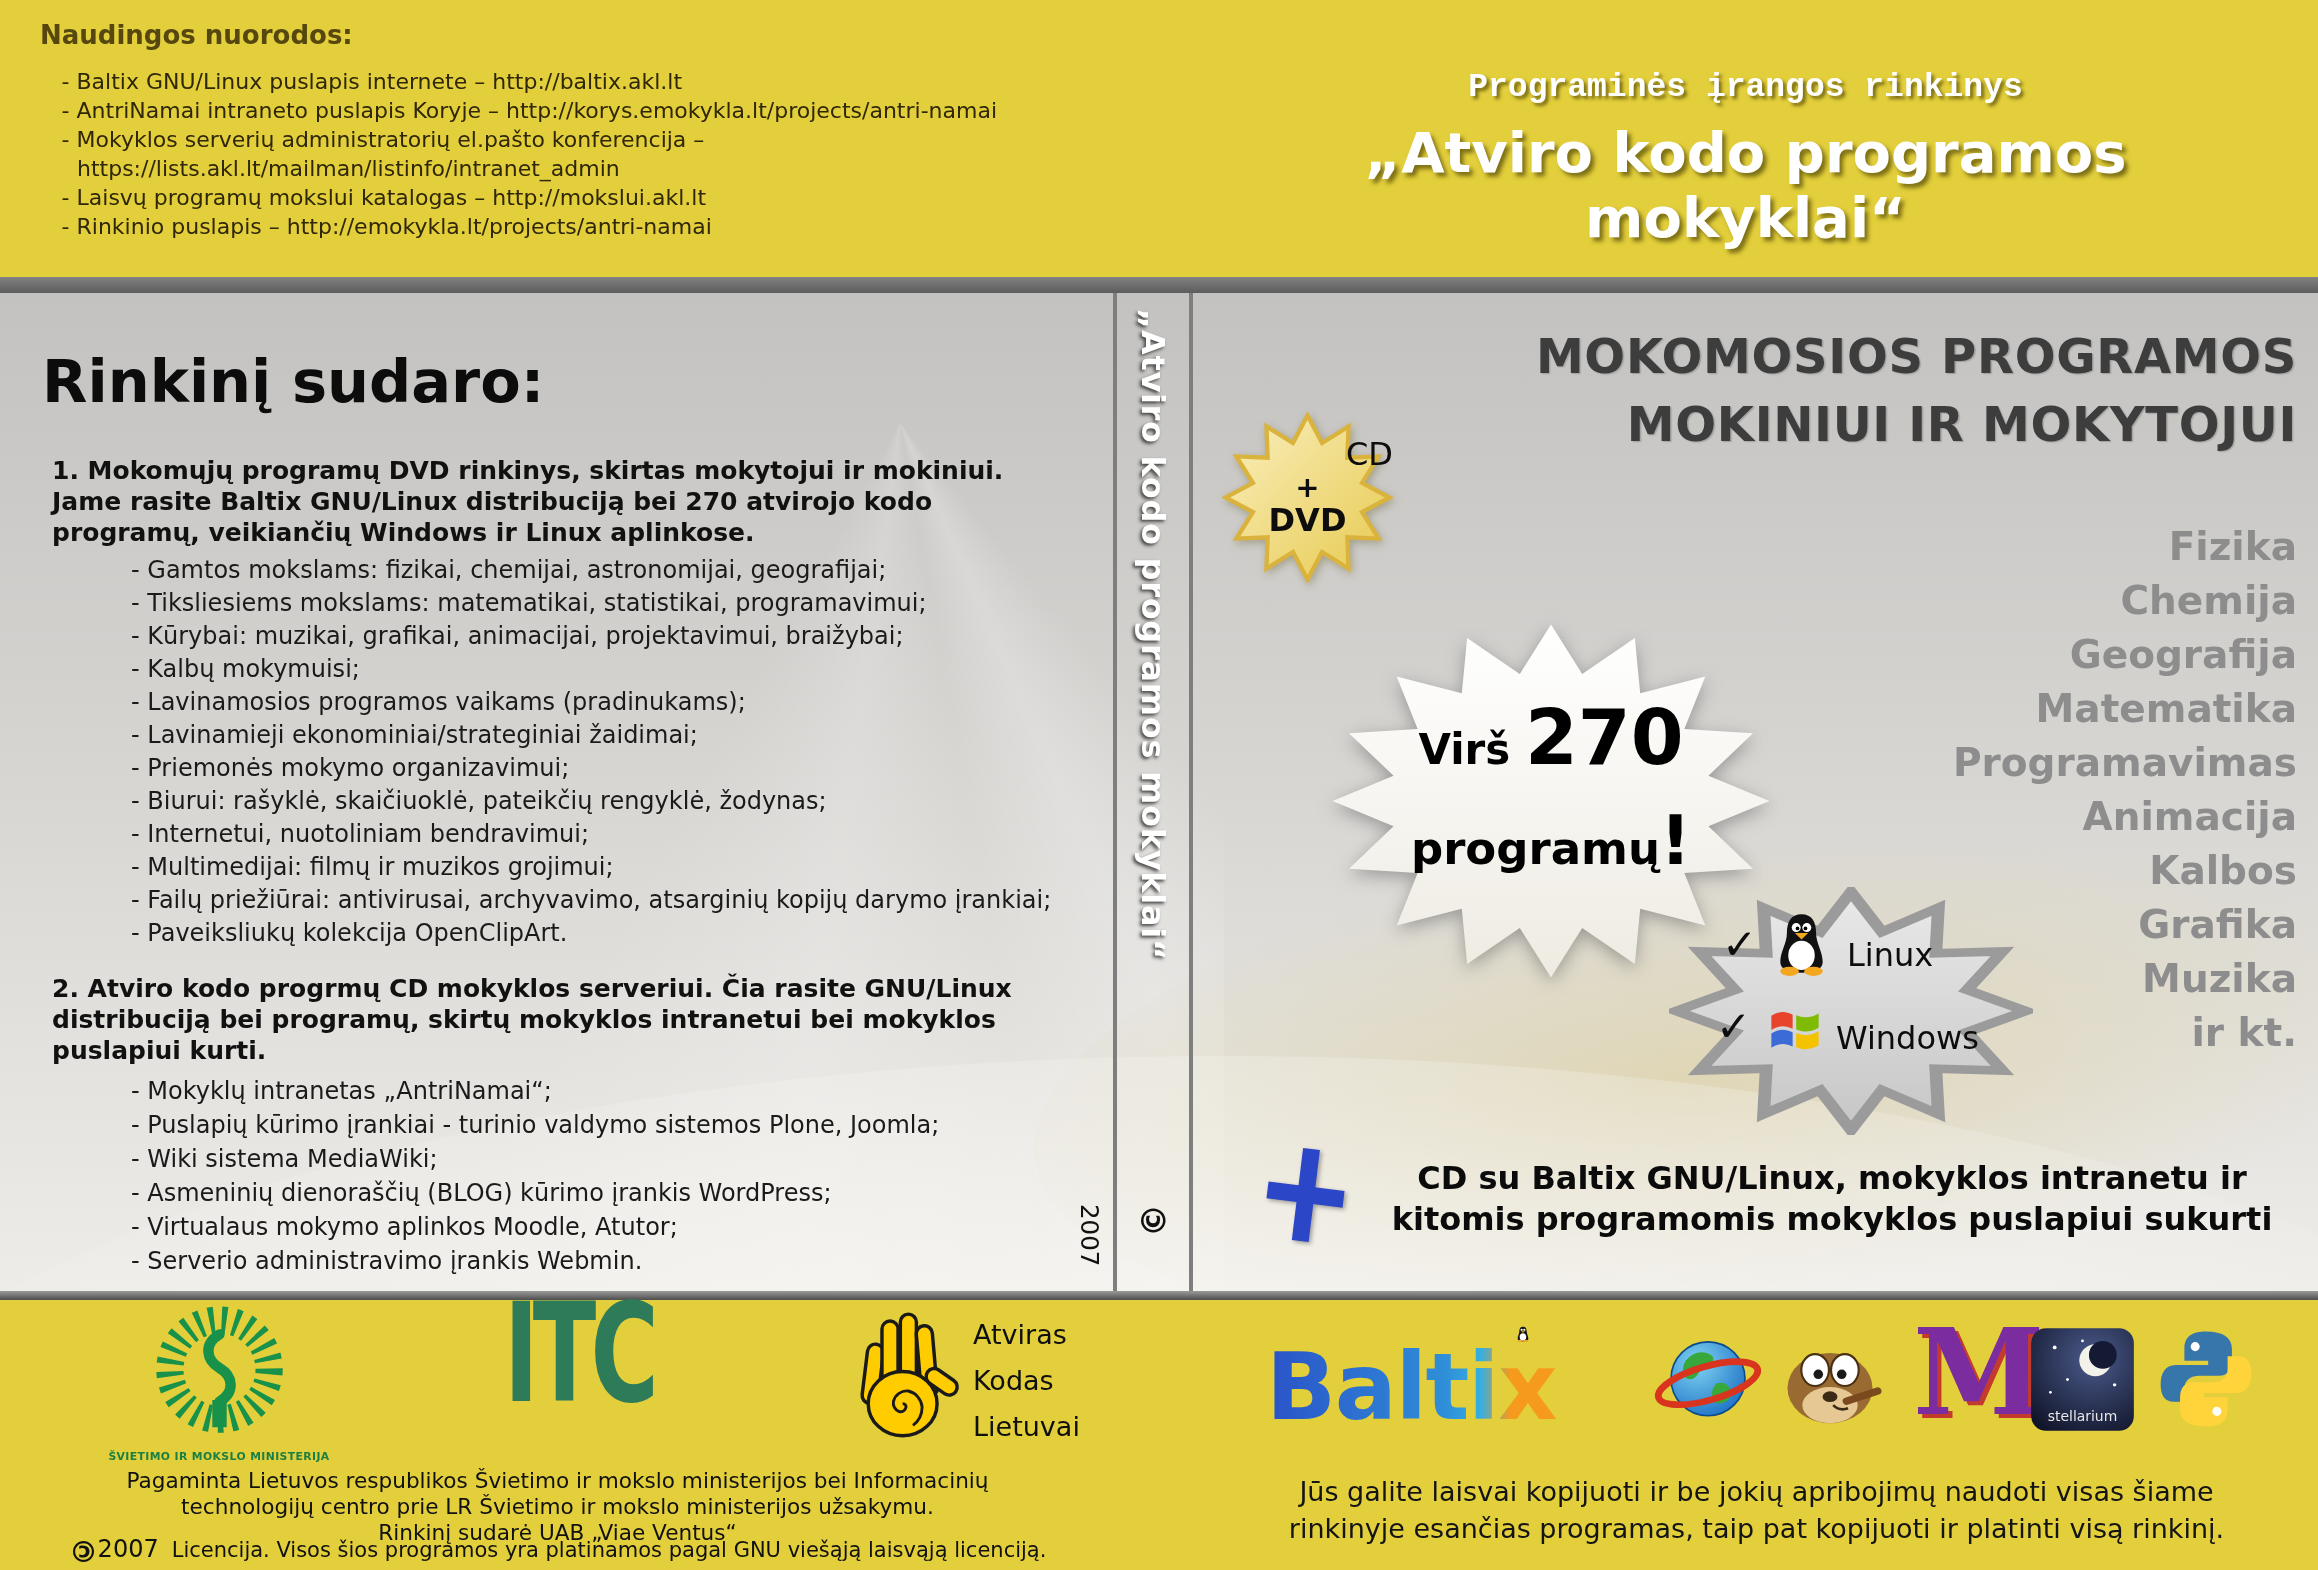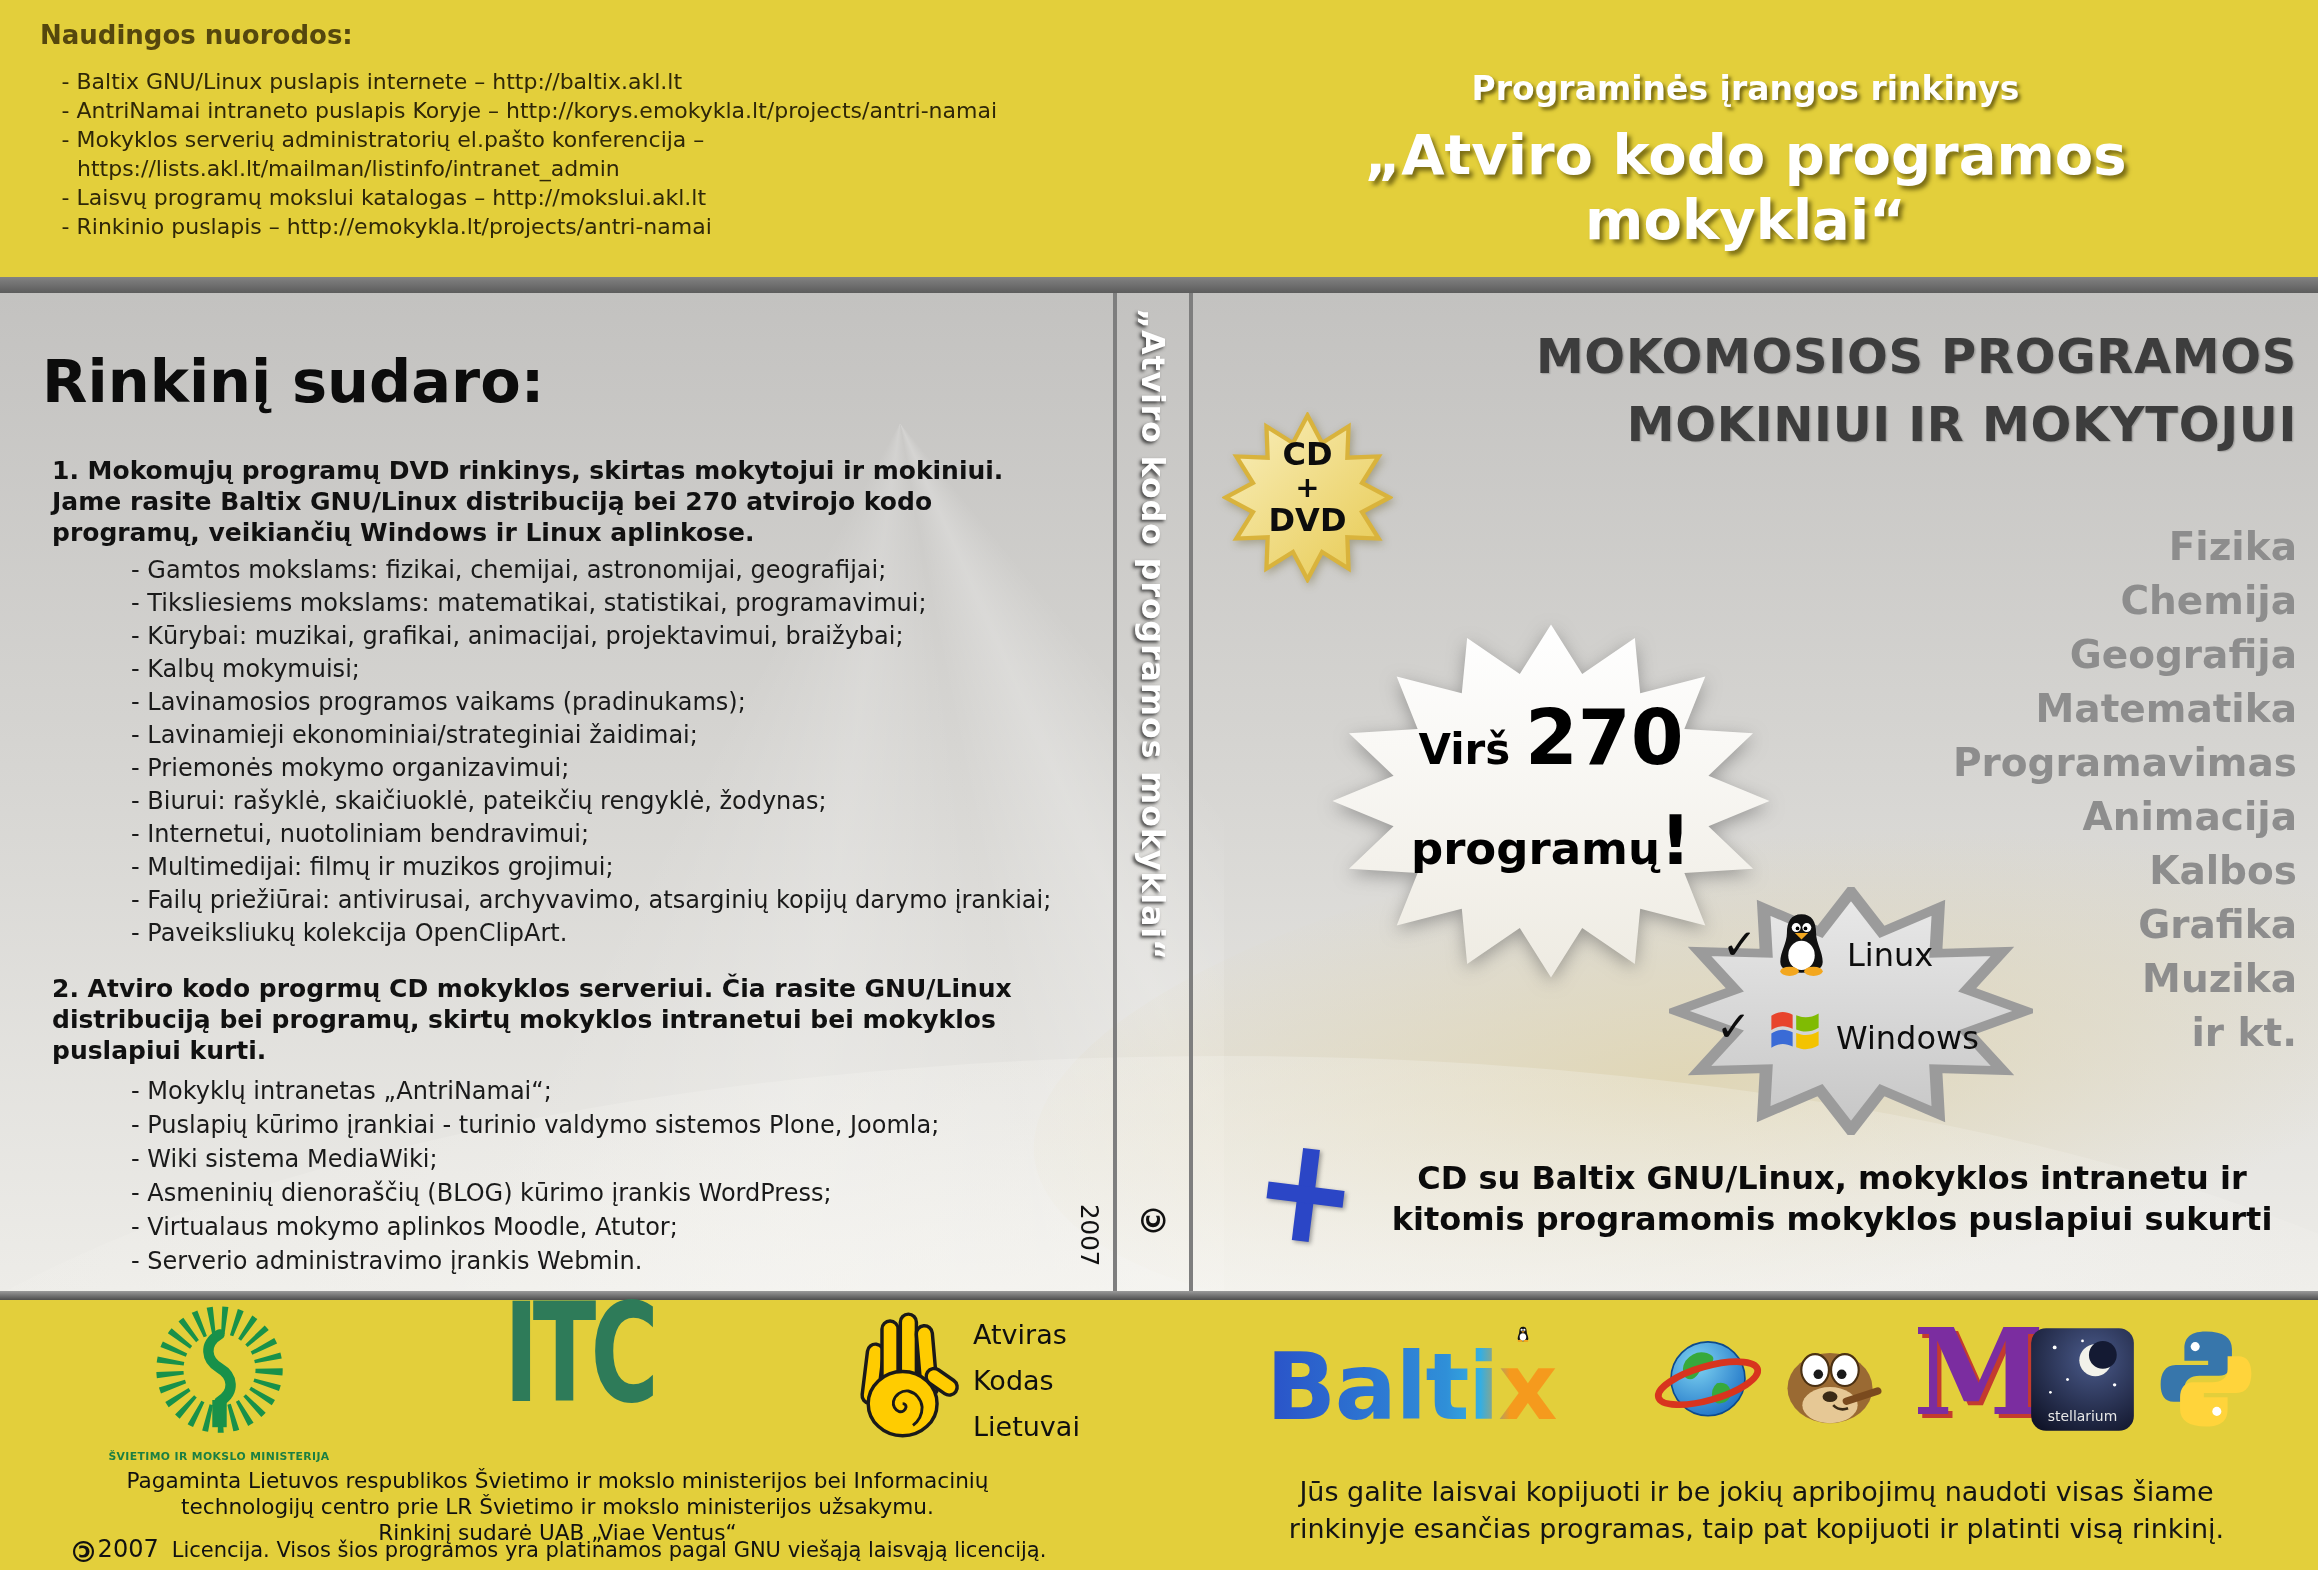--- a/index.html
+++ b/index.html
@@ -40,38 +40,38 @@
   .spine-cr .yr { font-size:24.5px; }
   .cleft { display:inline-block; transform:scaleX(-1); }
 
   
   .links-block { position:absolute; left:40px; top:20px; z-index:5; }
   .links-title { font-size:26px; font-weight:bold; color:#55470e; margin-bottom:17.3px; }
   .link-line { font-size:22px; line-height:29px; color:#2f2708; padding-left:21.6px; }
   .link-line.indent { padding-left:37px; }
 
   .kit-block { position:absolute; left:1195px; top:69px; width:1101px; text-align:center; z-index:5; }
-  .kit-label { font-size:33px; font-weight:bold; color:#fff; text-shadow:2.9px 2.9px 3.6px rgba(80,70,5,0.75); margin-bottom:14.4px; }
+  .kit-label { font-size:33px; font-weight:bold; color:#fff; text-shadow:2.9px 2.9px 3.6px rgba(80,70,5,0.75); margin-bottom:14.4px;font-family:Liberation Mono, monospace; }
   .kit-title { font-size:56px; font-weight:bold; color:#fff; text-shadow:3.6px 3.6px 4.3px rgba(80,70,5,0.7); }
 
   
   .preline { white-space:pre-line; }
   .bc-heading { position:absolute; left:42px; top:347px; font-size:59px; font-weight:bold; color:#0c0c0c; z-index:6; }
   .bc-p1 { position:absolute; left:52px; top:455px; font-size:25px; font-weight:bold; color:#111; line-height:31px; z-index:6; }
   .bc-list1 { position:absolute; left:131px; top:554px; font-size:24px; color:#1a1a1a; line-height:33px; z-index:6; }
   .bc-p2 { position:absolute; left:52px; top:973px; font-size:25px; font-weight:bold; color:#111; line-height:31px; z-index:6; }
   .bc-list2 { position:absolute; left:131px; top:1074px; font-size:24px; color:#1a1a1a; line-height:34px; z-index:6; }
 
   
   .fc-title { position:absolute; right:22px; top:322px; text-align:right; font-size:48px; line-height:68px;
               font-weight:bold; color:#3d3d3d; letter-spacing:0.7px; z-index:6; text-shadow:1.4px 1.4px 1.4px rgba(0,0,0,0.2); }
   .badge { position:absolute; left:1222px; top:412px; width:171px; height:171px; z-index:7;
            filter:drop-shadow(2.9px 3.6px 4.3px rgba(90,80,20,0.35)); }
   .badge-text { position:absolute; left:1222px; top:436px; width:171px; text-align:center; z-index:8; color:#0d0d0d; }
-  .badge-text .b1 { font-size:32px; font-weight:bold; line-height:36px; }
+  .badge-text .b1 { font-size:32px; font-weight:normal; line-height:36px;text-align:right; }
   .badge-text .b2 { font-size:29px; font-weight:bold; line-height:30px; }
   .badge-text .b3 { font-size:32px; font-weight:bold; line-height:37px; }
 
   .wstar { position:absolute; left:1328px; top:621px; width:446px; height:360px; z-index:7;
            filter:drop-shadow(0px 5.8px 8.6px rgba(90,90,90,0.5)); }
   .wstar-text { position:absolute; left:1328px; top:697px; width:446px; text-align:center; z-index:8; color:#000; }
   .wstar-text .l1 { line-height:81px; margin-bottom:4.3px; }
   .wstar-text .l1 .sm { font-size:42px; font-weight:bold; }
   .wstar-text .l1 .big { font-size:76px; font-weight:bold; }
   .wstar-text .l2 { line-height:72px; }

